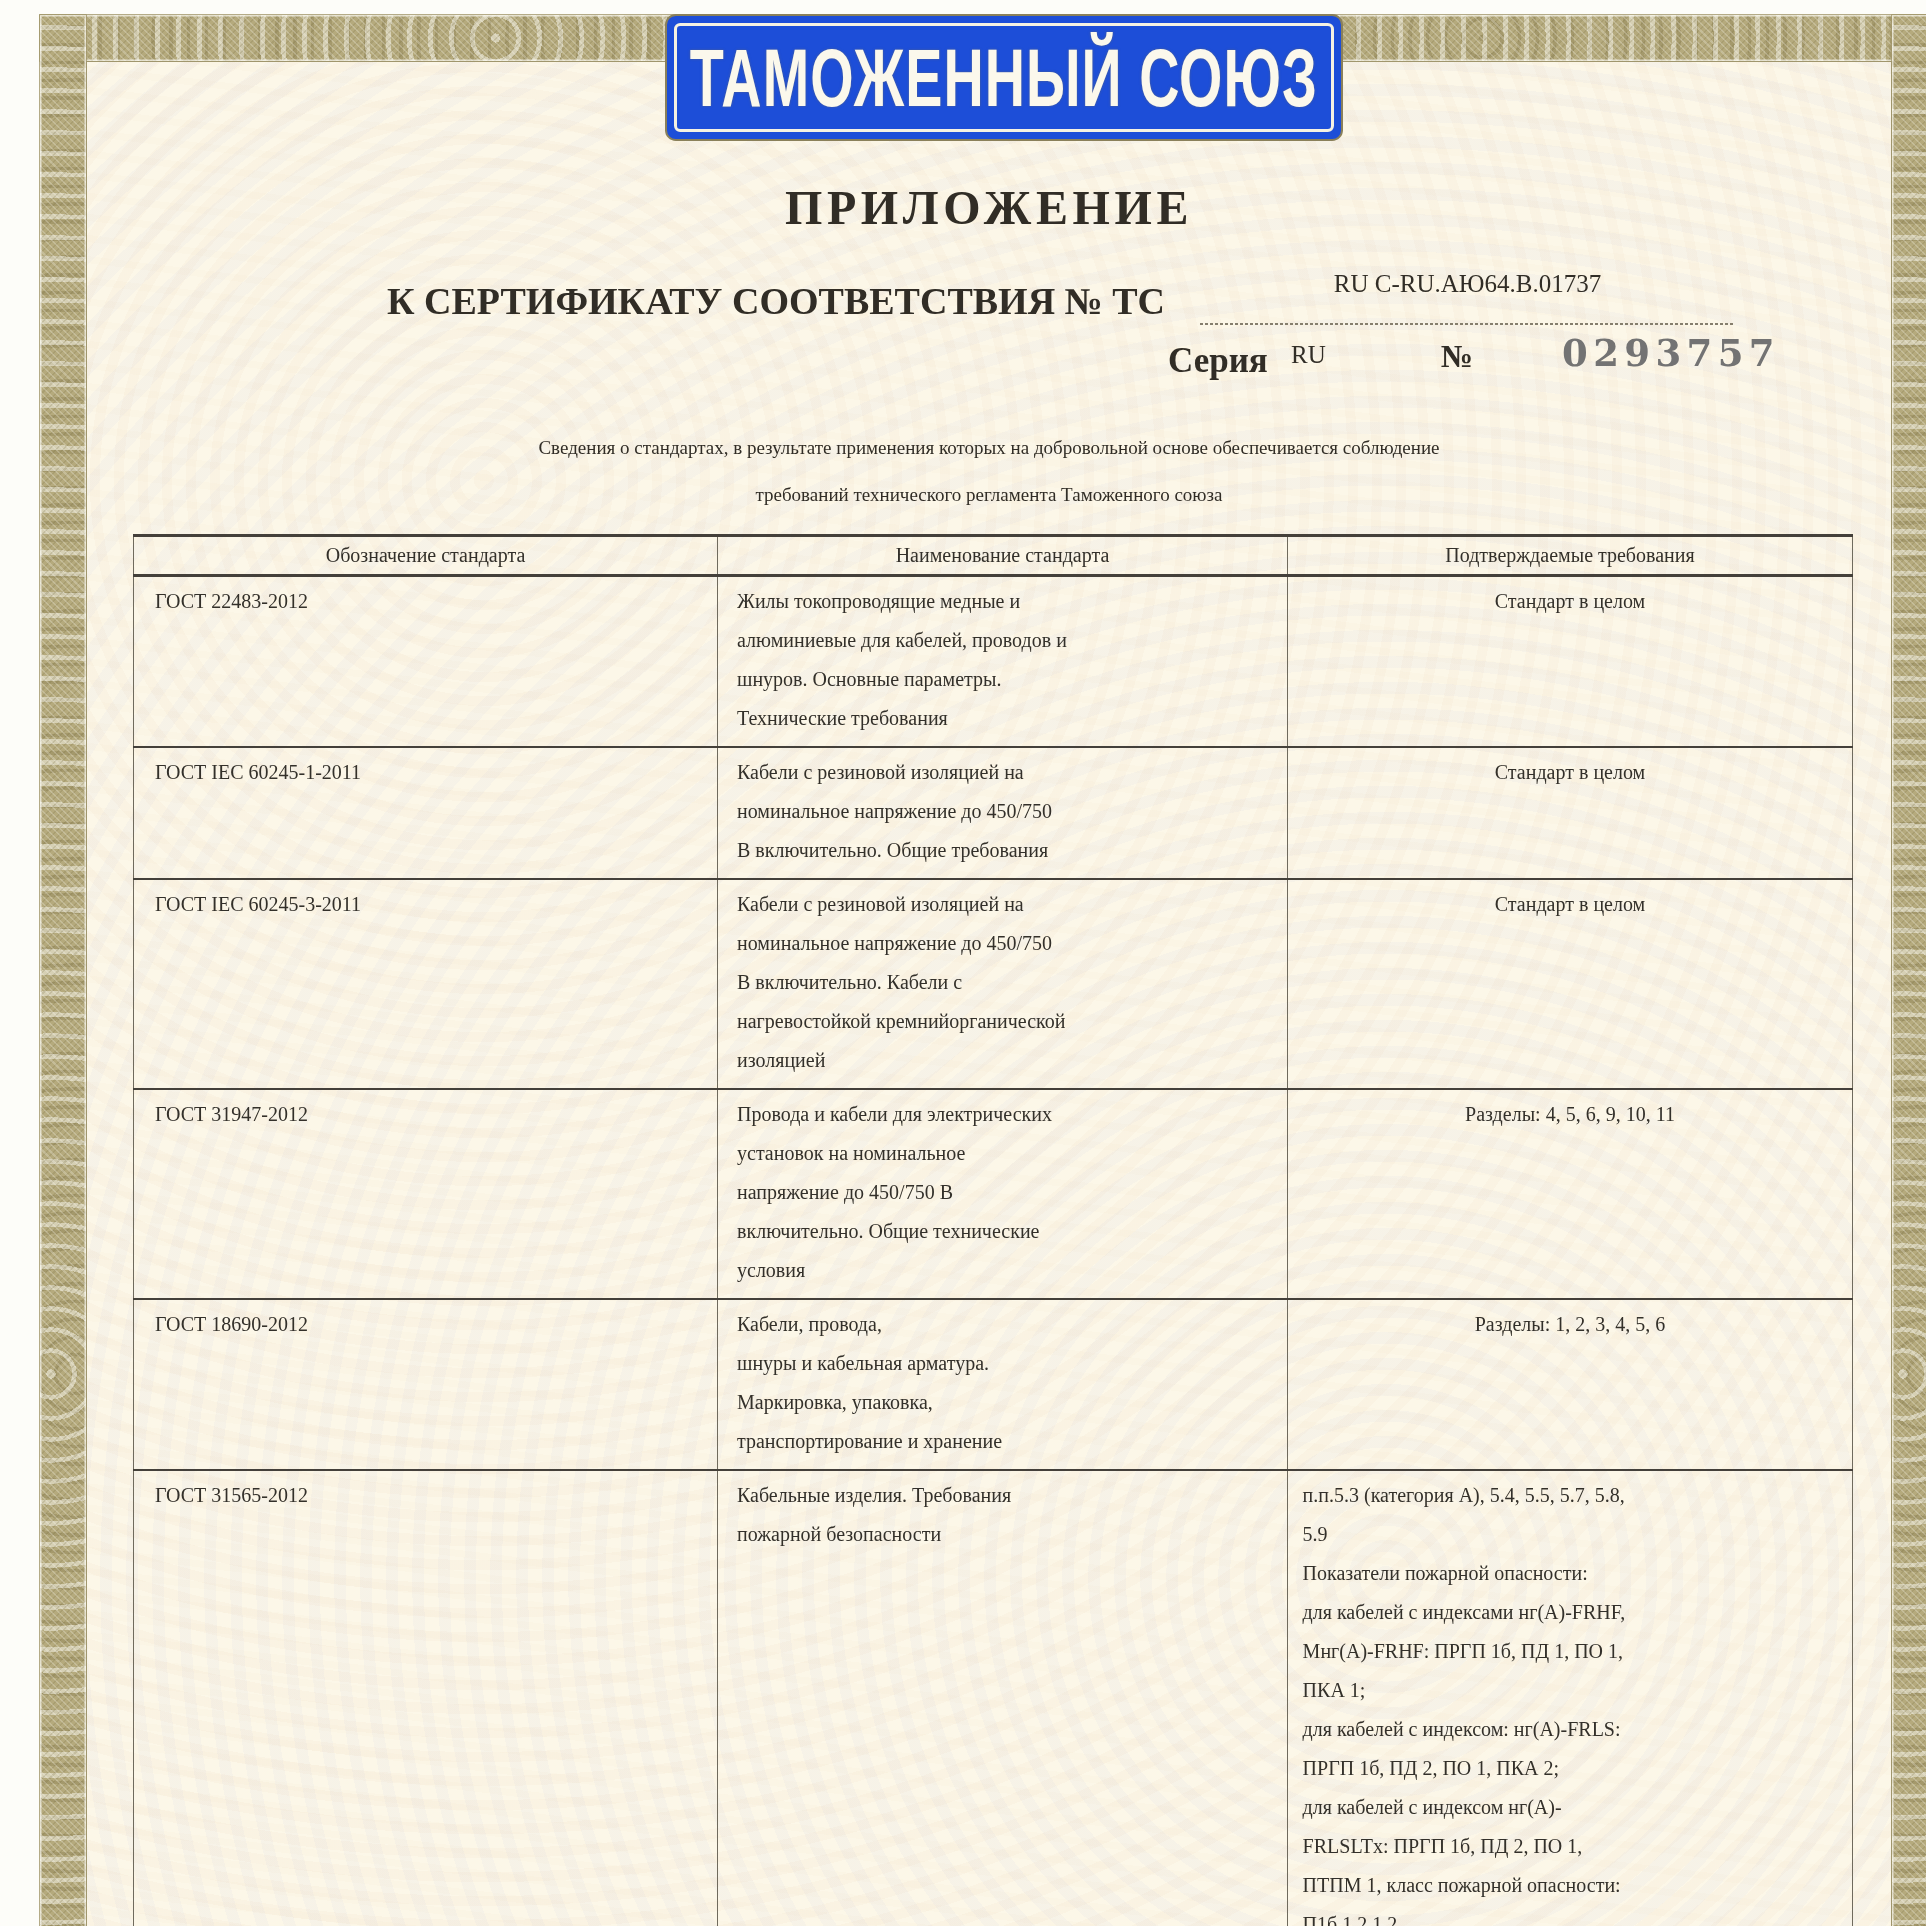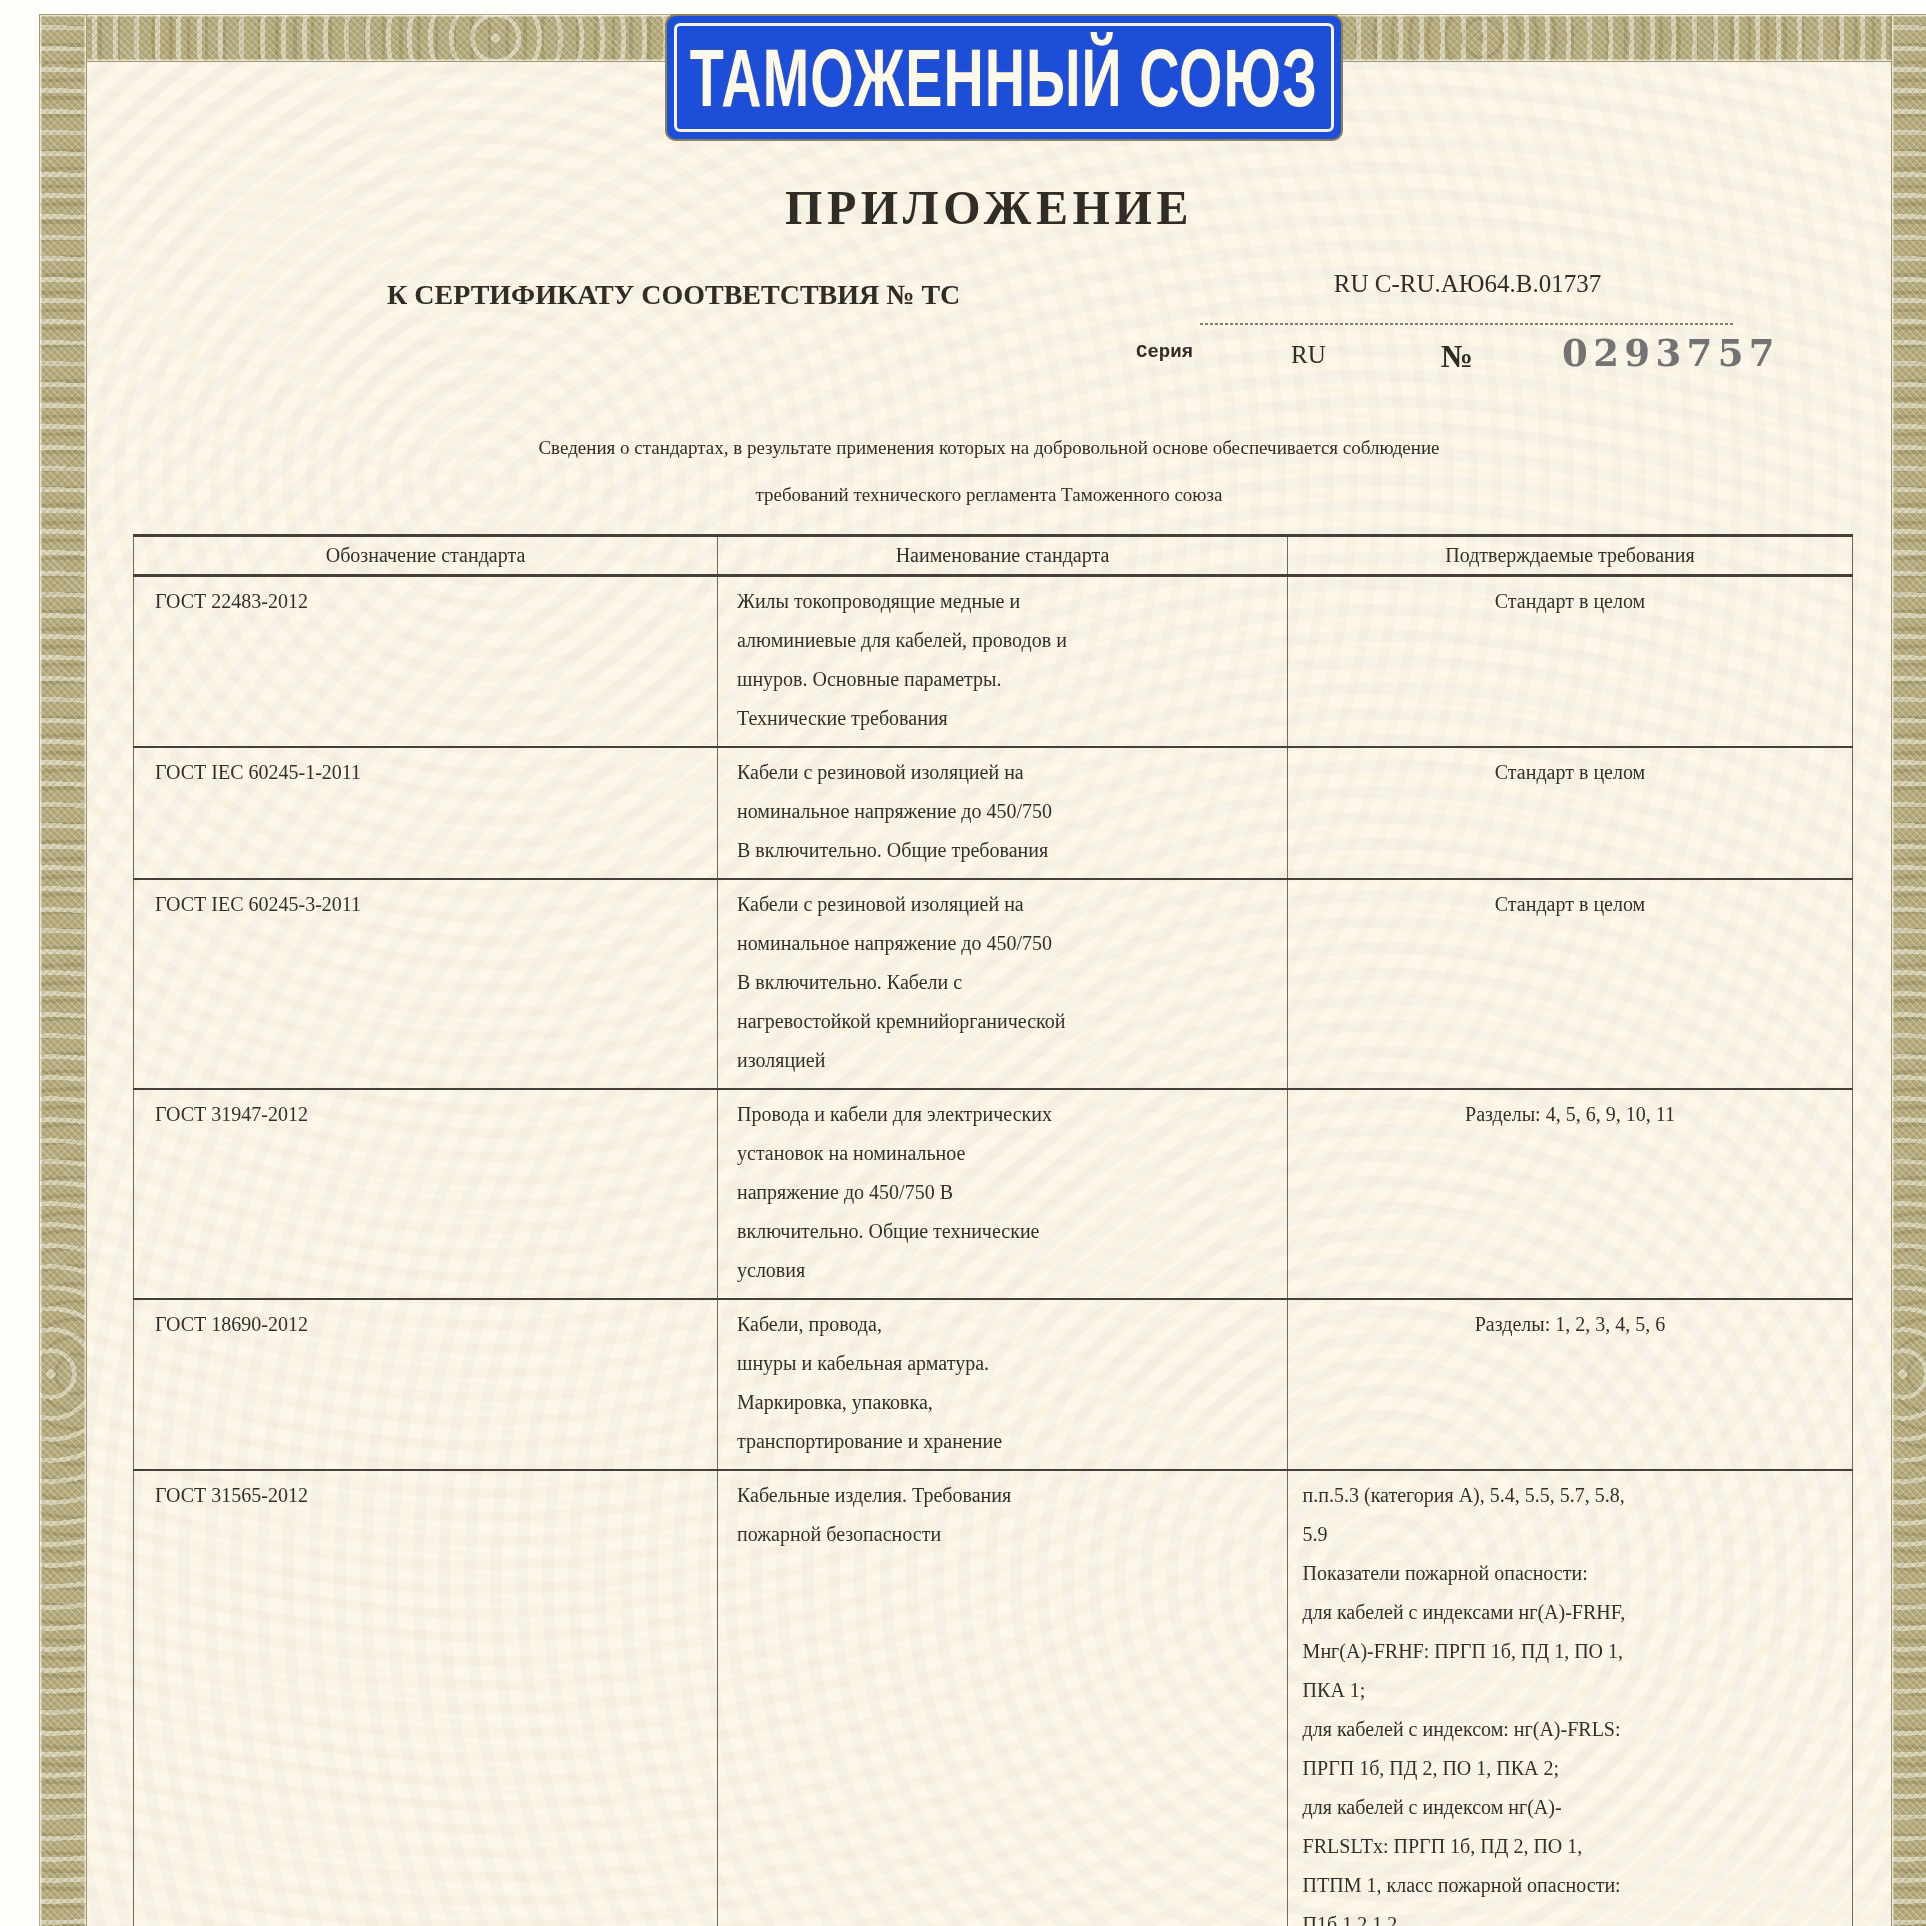--- a/index.html
+++ b/index.html
@@ -26,25 +26,25 @@
   
   .badge{position:absolute;left:665px;top:14px;width:674px;height:123px;background:#1d4ed8;
          border:2.3px solid #8a805a;border-radius:10.8px;display:flex;align-items:center;justify-content:center;z-index:5;}
   .badge::before{content:"";position:absolute;inset:7px;border:3.9px solid #f6f2e2;border-radius:6.2px;}
   .badge-label{position:relative;font-family:"Liberation Sans",sans-serif;font-weight:700;font-size:82px;
          color:#fbf8ec;letter-spacing:1.5px;white-space:nowrap;transform:scaleX(.68);
          text-shadow:0 0 3.1px rgba(124,113,72,.55);}
   
   .title{position:absolute;left:0;right:0;top:180px;text-align:center;font-size:48px;font-weight:700;
          letter-spacing:4.6px;z-index:4;}
-  .subtitle{position:absolute;left:387px;top:279px;font-size:28px;font-weight:700;white-space:nowrap;z-index:4;}
+  .subtitle{position:absolute;left:387px;top:279px;font-size:38px;font-weight:700;white-space:nowrap;z-index:4;}
   .cert-no{position:absolute;left:1200px;top:270px;width:535px;text-align:center;font-size:25px;z-index:4;}
   .dotline{position:absolute;height:1.5px;background:repeating-linear-gradient(90deg,#857e6d 0 2.7px,transparent 2.7px 5px);z-index:4;}
   .numline{left:1200px;top:323px;width:535px;}
-  .series-label{position:absolute;left:1136px;top:341px;font-size:19px;font-weight:700;z-index:4;font-family:Liberation Mono, monospace;}
+  .series-label{position:absolute;left:1168px;top:341px;font-size:35px;font-weight:700;z-index:4;}
   .series-value{position:absolute;left:1291px;top:341px;font-size:25px;font-weight:400;z-index:4;}
   .no-sign{position:absolute;left:1441px;top:338px;font-size:32px;font-weight:700;z-index:4;}
   .red-no{position:absolute;left:1562px;top:331px;font-size:37px;font-weight:700;color:#737373;
           font-family:"DejaVu Serif",serif;letter-spacing:5.4px;z-index:4;}
   .intro{position:absolute;left:0;right:0;text-align:center;font-size:19px;z-index:4;}
   .intro1{top:437px;} .intro2{top:484px;}
   
   .tbl{position:absolute;left:133px;top:534px;width:1719px;border-collapse:collapse;table-layout:fixed;
        font-size:20px;z-index:4;color:#33302a;}
   .tbl td,.tbl th{border-left:1.2px solid #6f6a5d;border-right:1.2px solid #6f6a5d;vertical-align:top;

